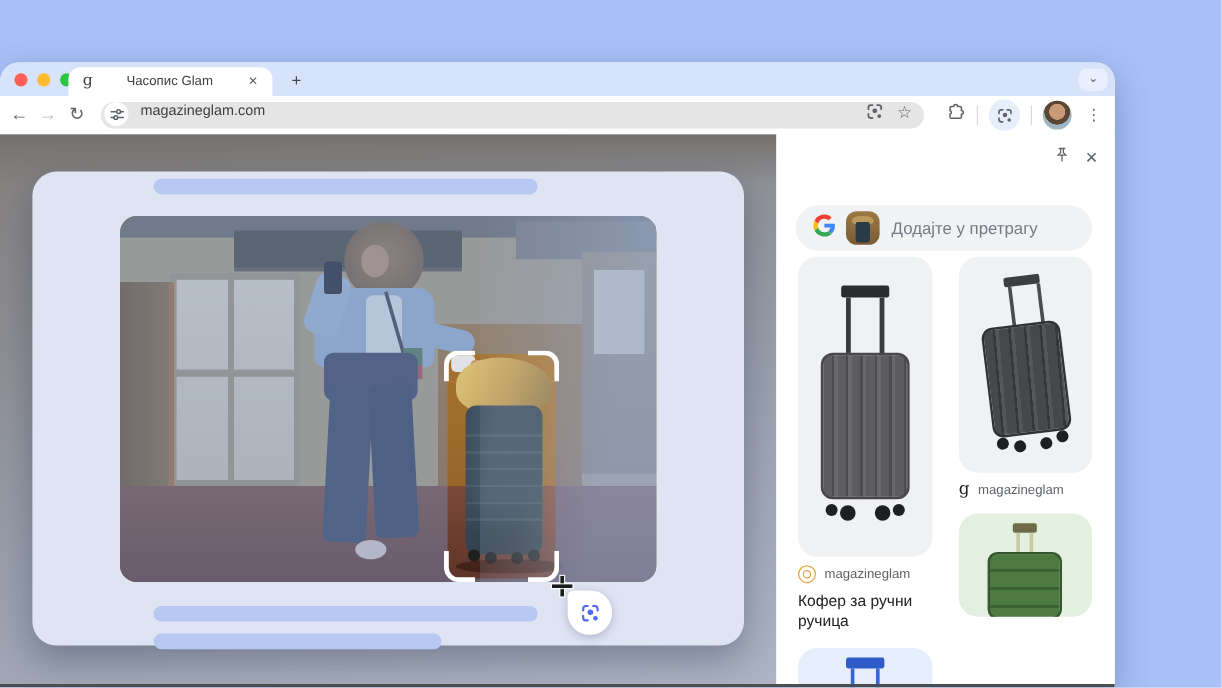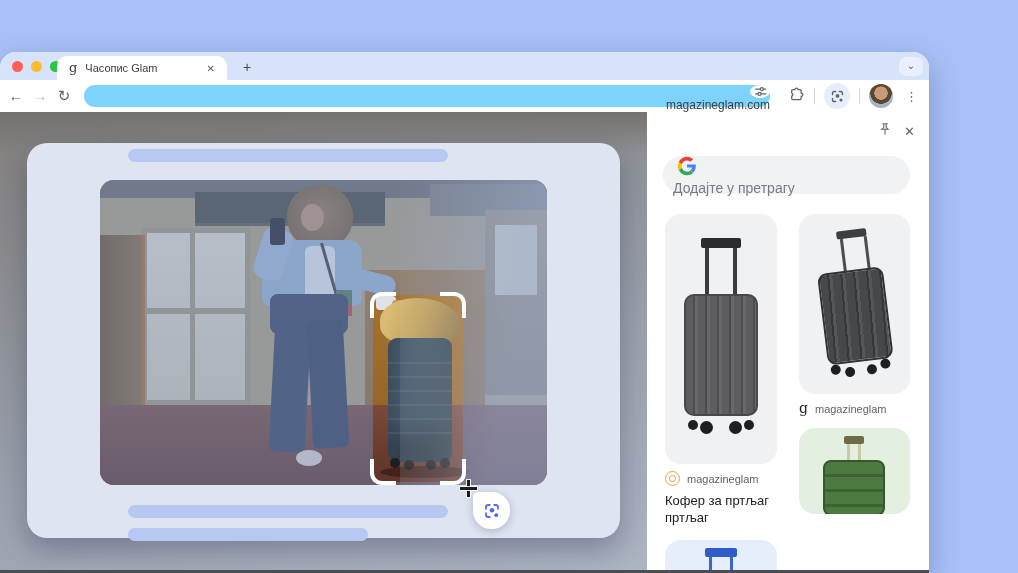--- a/index.html
+++ b/index.html
@@ -12,33 +12,33 @@
             box-shadow:0 10px 30px rgba(40,60,120,.35); }
 
   
   .tabstrip { position:absolute; left:0; top:0; width:100%; height:28px; background:#d7e3fb; }
   .lights { position:absolute; left:12px; top:9px; display:flex; gap:8px; }
   .light { width:11px; height:11px; border-radius:50%; }
   .light.red{background:#ff5f57}.light.yellow{background:#febc2e}.light.green{background:#2ac840}
   .tab { position:absolute; left:57px; top:4px; width:170px; height:24px; background:#fff;
          border-radius:10px 10px 0 0; display:flex; align-items:center; padding:0 8px; }
   .tab-favicon { font-family:"DejaVu Serif",serif; font-size:13px; color:#3c4043; margin:0 8px 2px 4px; }
-  .tab-title { font-size:11px; color:#3c4043; flex:1; white-space:nowrap; overflow:hidden; }
+  .tab-title { font-size:11px; color:#3c4043; flex:1; white-space:nowrap; overflow:hidden;margin-left:20px; }
   .tab-close { font-size:10px; color:#5f6368; padding:2px 4px; cursor:default; }
   .newtab { position:absolute; left:238px; top:6px; font-size:14px; color:#44474c; padding:1px 5px; }
   .win-chevron { position:absolute; right:6px; top:5px; width:24px; height:19px; background:#e9effc;
                  border-radius:7px; color:#5f6368; font-size:10px; text-align:center; line-height:17px; }
 
   
   .toolbar { position:absolute; left:0; top:28px; width:100%; height:32px; background:#fff; }
   .nav-ic { position:absolute; top:0; height:32px; line-height:32px; text-align:center; width:24px;
             font-size:15px; color:#5f6368; }
   .nav-ic.disabled { color:#bdc1c6; }
-  .urlbar { position:absolute; left:84px; top:5px; width:686px; height:22px; background:#7dd3fc;
-            border-radius:12px; display:flex; align-items:flex-end;flex-direction:column; }
+  .urlbar { position:absolute; left:84px; top:5px; width:686px; height:22px; background:#e5e5e5;
+            border-radius:12px; display:flex; align-items:flex-start; }
   .site-chip { width:20px; height:20px; background:#fff; border-radius:50%; margin-left:3px;
                display:flex; align-items:center; justify-content:center; }
   .url-text { font-size:12px; color:#3c4043; margin-left:10px; flex:1; }
   .urlbar-icons { display:flex; gap:10px; margin-right:10px; }
   .tb-right { position:absolute; right:0; top:0; height:32px; display:flex; align-items:center; gap:9px; padding-right:8px; }
   .divider { width:1px; height:16px; background:#d5d9e0; }
   .lens-chip { width:26px; height:26px; border-radius:50%; background:#e6edfb; display:flex; align-items:center; justify-content:center; }
   .avatar { width:24px; height:24px; border-radius:50%;
             background:radial-gradient(circle at 50% 38%, #c89a78 0 34%, #5a4632 36% 55%, #9fb6c4 57% 100%); }
   .menu-dots { color:#5f6368; font-size:13px; letter-spacing:0; padding:0 3px; }
@@ -74,22 +74,22 @@
               border-radius:5px 18px 18px 18px; box-shadow:0 2px 8px rgba(30,40,80,.25);
               display:flex; align-items:center; justify-content:center; }
   .crosshair { position:absolute; left:433px; top:337px; width:17px; height:17px; }
   .crosshair .h { position:absolute; left:0; top:7px; width:17px; height:3px; background:#1b1c1e; box-shadow:0 0 0 1px rgba(255,255,255,.85); }
   .crosshair .v { position:absolute; left:7px; top:0; width:3px; height:17px; background:#1b1c1e; box-shadow:0 0 0 1px rgba(255,255,255,.85); }
 
   
   .panel { position:relative; width:282px; height:458px; background:#fff; }
   .panel-head { position:absolute; top:10px; right:14px; display:flex; gap:12px; align-items:center; }
   .panel-close { font-size:13px; color:#5f6368; }
-  .searchbar { position:absolute; left:16px; top:44px; width:247px; height:38px; background:#f0f2f4;
-               border-radius:19px; display:flex; align-items:flex-start;flex-direction:column; }
+  .searchbar { position:absolute; left:16px; top:59px; width:247px; height:38px; background:#f0f2f4;
+               border-radius:19px; display:flex; align-items:center; }
   .g-logo { margin-left:14px; }
   .search-thumb { width:28px; height:28px; border-radius:9px; margin-left:8px; overflow:hidden; position:relative;
                   background:linear-gradient(#9c7a45,#7a5a33); }
   .search-thumb .case { position:absolute; left:8px; top:9px; width:12px; height:17px; background:#2c3a46; border-radius:2px; }
   .search-thumb .bag { position:absolute; left:5px; top:4px; width:18px; height:8px; background:#b99a58; border-radius:45%; }
   .search-ph { font-size:14px; color:#767b83; margin-left:10px; }
 
   .col { position:absolute; top:102px; }
   .col.left { left:18px; width:112px; }
   .col.right { left:152px; width:111px; }
@@ -292,21 +292,21 @@
             <span class="wheel" style="left:4px;bottom:14px"></span>
               <span class="wheel" style="left:16px;bottom:10px;width:13px;height:13px"></span>
             <span class="wheel" style="right:4px;bottom:14px"></span>
               <span class="wheel" style="right:16px;bottom:10px;width:13px;height:13px"></span>
           </div>
         </div>
         <div class="src-row">
           <span class="bay-ic"></span>
           <span class="src-text">magazineglam</span>
         </div>
-        <div class="rtitle">Кофер за пртљаг пртљаг</div>
+        <div class="rtitle">Кофер за ручни ручица</div>
         <div class="rcard" style="height:148px;margin-top:14px;background:#e6edfb">
           <div class="sc" style="left:26px;top:8px;width:60px;height:140px">
             <span class="bar" style="left:14px;top:0;width:32px;height:9px;background:#2f5cc8"></span>
             <span class="strutL" style="left:18px;top:9px;height:20px;background:#3a66cf;width:3px"></span>
             <span class="strutR" style="right:18px;top:9px;height:20px;background:#3a66cf;width:3px"></span>
 
           </div>
         </div>
       </div>
 

